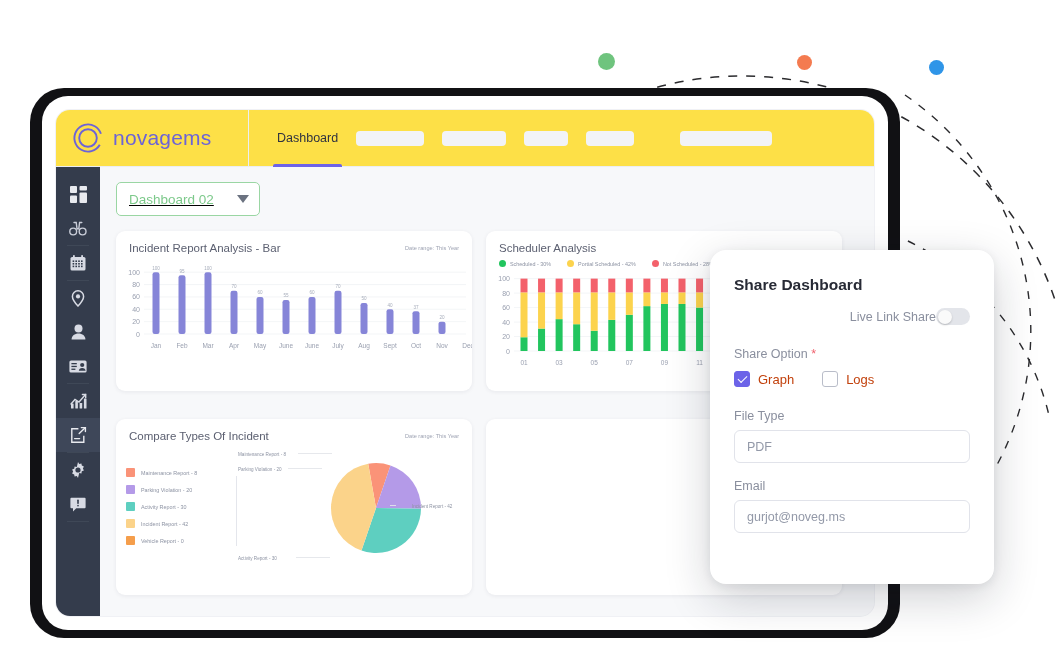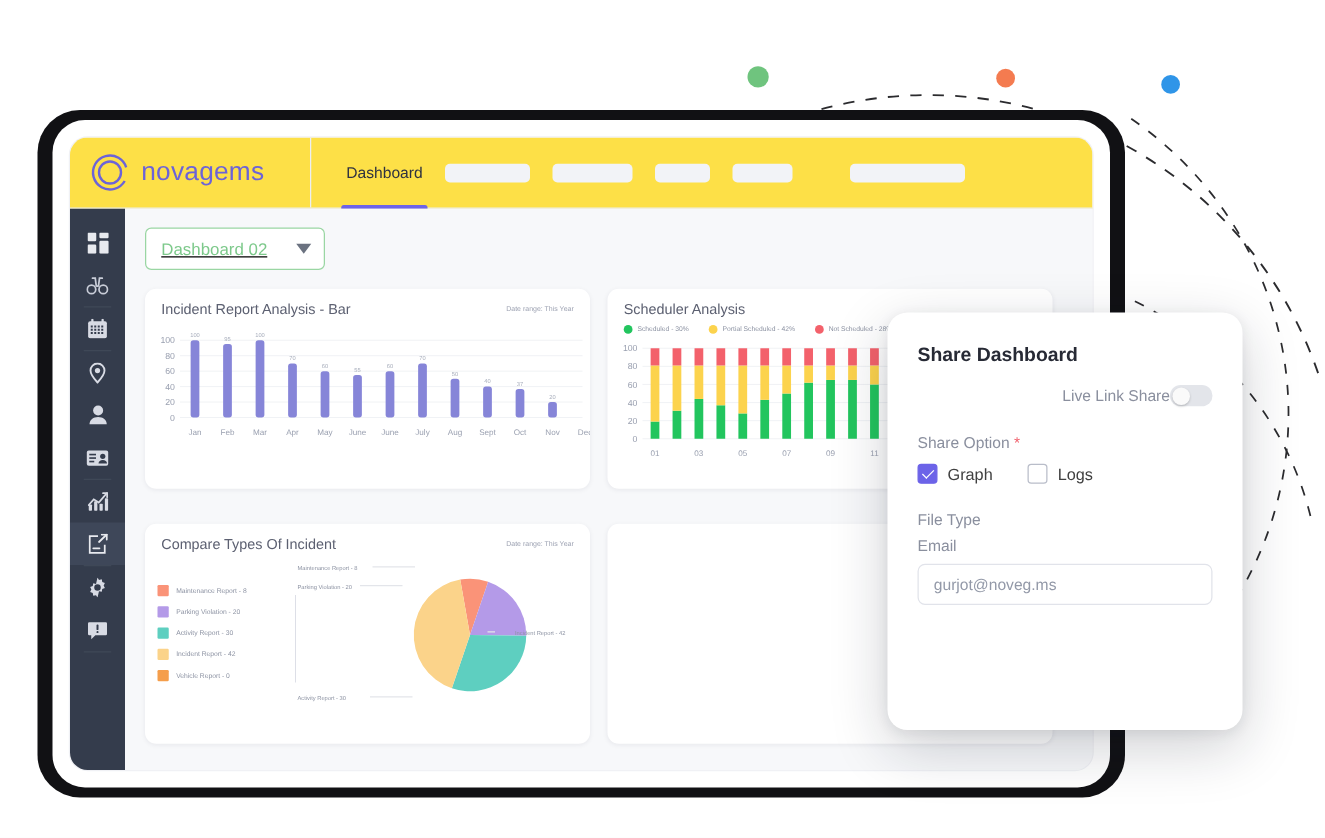--- a/index.html
+++ b/index.html
@@ -144,21 +144,21 @@
   .row-toggle { display: flex; align-items: center; justify-content: flex-end; margin-bottom: 22px; }
   .m-label { font-size: 12.5px; color: #8a8f9e; }
   .toggle { width: 34px; height: 17px; border-radius: 9px; background: #e3e5ea; position: relative; }
   .toggle .knob { position: absolute; left: 1.5px; top: 1.5px; width: 14px; height: 14px; border-radius: 50%; background: #fafafa; box-shadow: 0 1px 2px rgba(0,0,0,.2); }
   .req { color: #f0616d; }
   .opt-row { display: flex; align-items: center; gap: 28px; margin: 10px 0 22px 0; }
   .opt { display: flex; align-items: center; gap: 8px; }
   .cb { width: 16px; height: 16px; border-radius: 3px; border: 1.6px solid #b9bdc9; background: #fff; display:flex; align-items:center; justify-content:center; }
   .cb.checked { background: #6c63e8; border-color: #6c63e8; }
   .cb.checked::after { content: ""; width: 8px; height: 4px; border-left: 1.8px solid #fff; border-bottom: 1.8px solid #fff; transform: rotate(-45deg) translate(1px,-1px); }
-  .opt span { font-size: 13px; color: #404040; }
+  .opt span { font-size: 13px; color: #c2410c; }
   .fld-label { font-size: 12.5px; color: #8a8f9e; margin-bottom: 7px; }
   .fld {
     height: 33px; border: 1px solid #e1e3ea; border-radius: 6px;
     display: flex; align-items: center; padding: 0 12px;
     font-size: 12.5px; color: #9399a8; margin-bottom: 16px; background:#fff;
   }
 </style>
 </head>
 <body>
 
@@ -548,18 +548,21 @@
       <label class="opt">
         <span class="cb checked"></span>
         <span>Graph</span>
       </label>
       <label class="opt">
         <span class="cb"></span>
         <span>Logs</span>
       </label>
     </div>
     <div class="fld-label">File Type</div>
+    <div class="fld">
+      <span>PDF</span>
+    </div>
     <div class="fld-label">Email</div>
     <div class="fld">
       <span>gurjot@noveg.ms</span>
     </div>
   </div>
 </div>
 
 </body></html>

